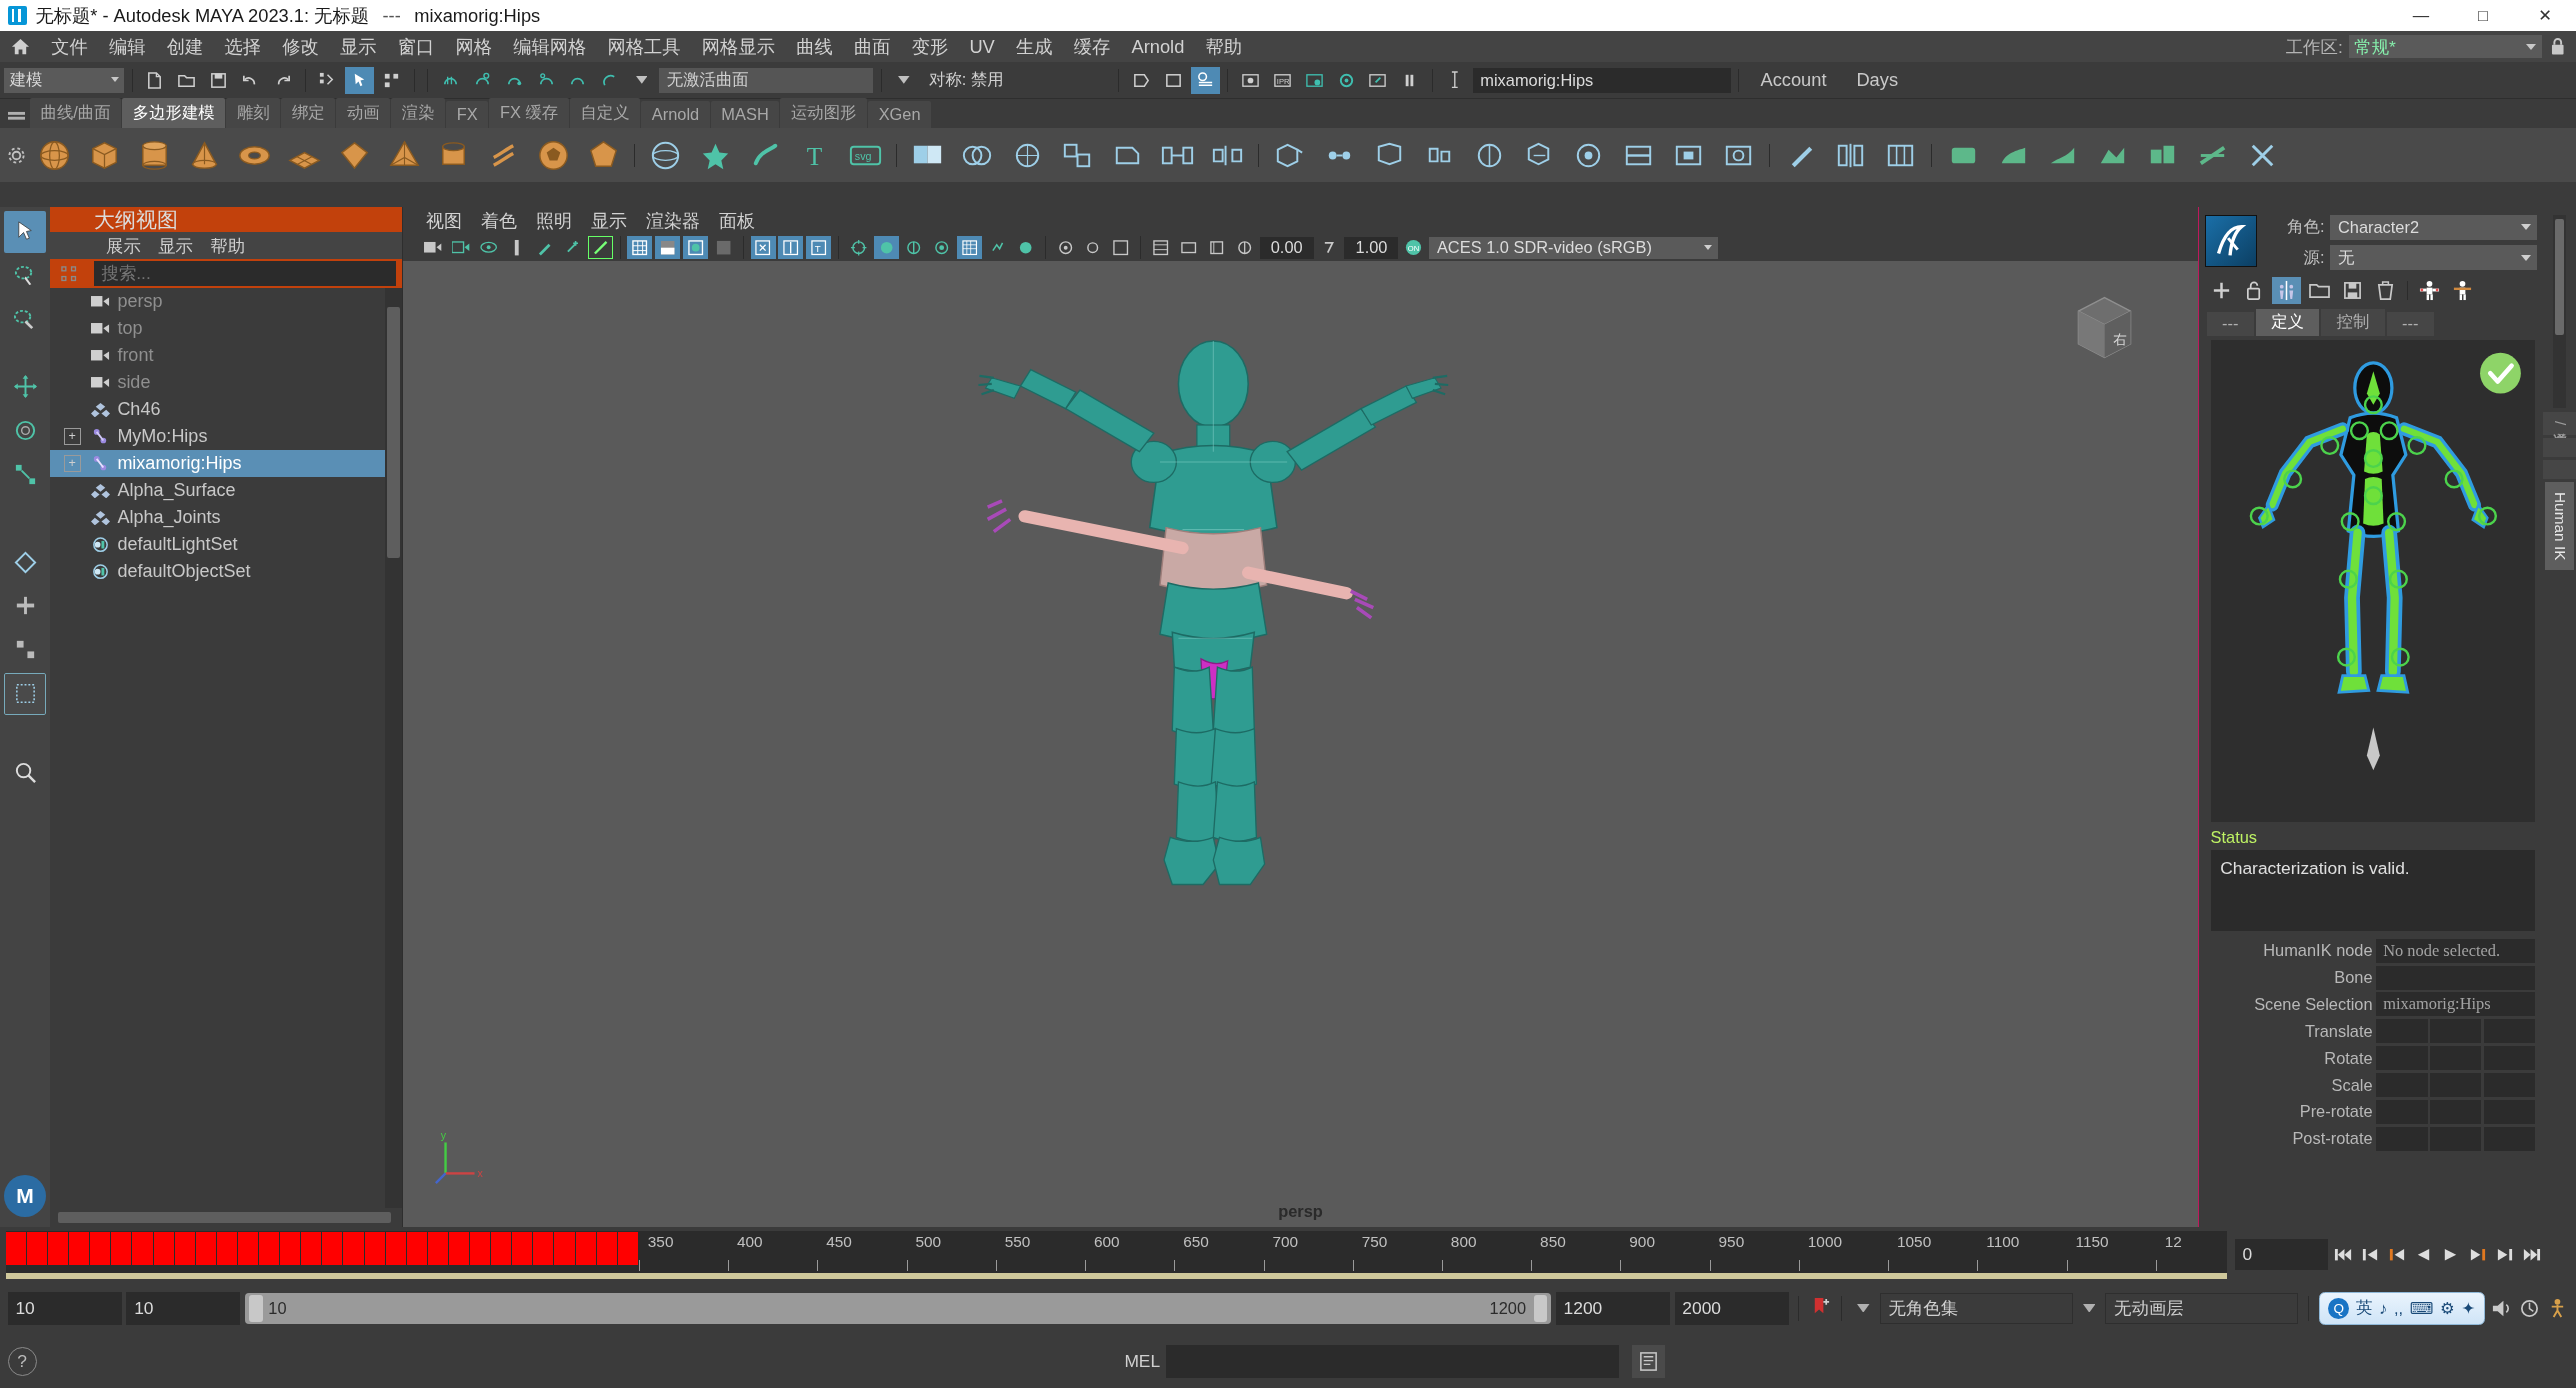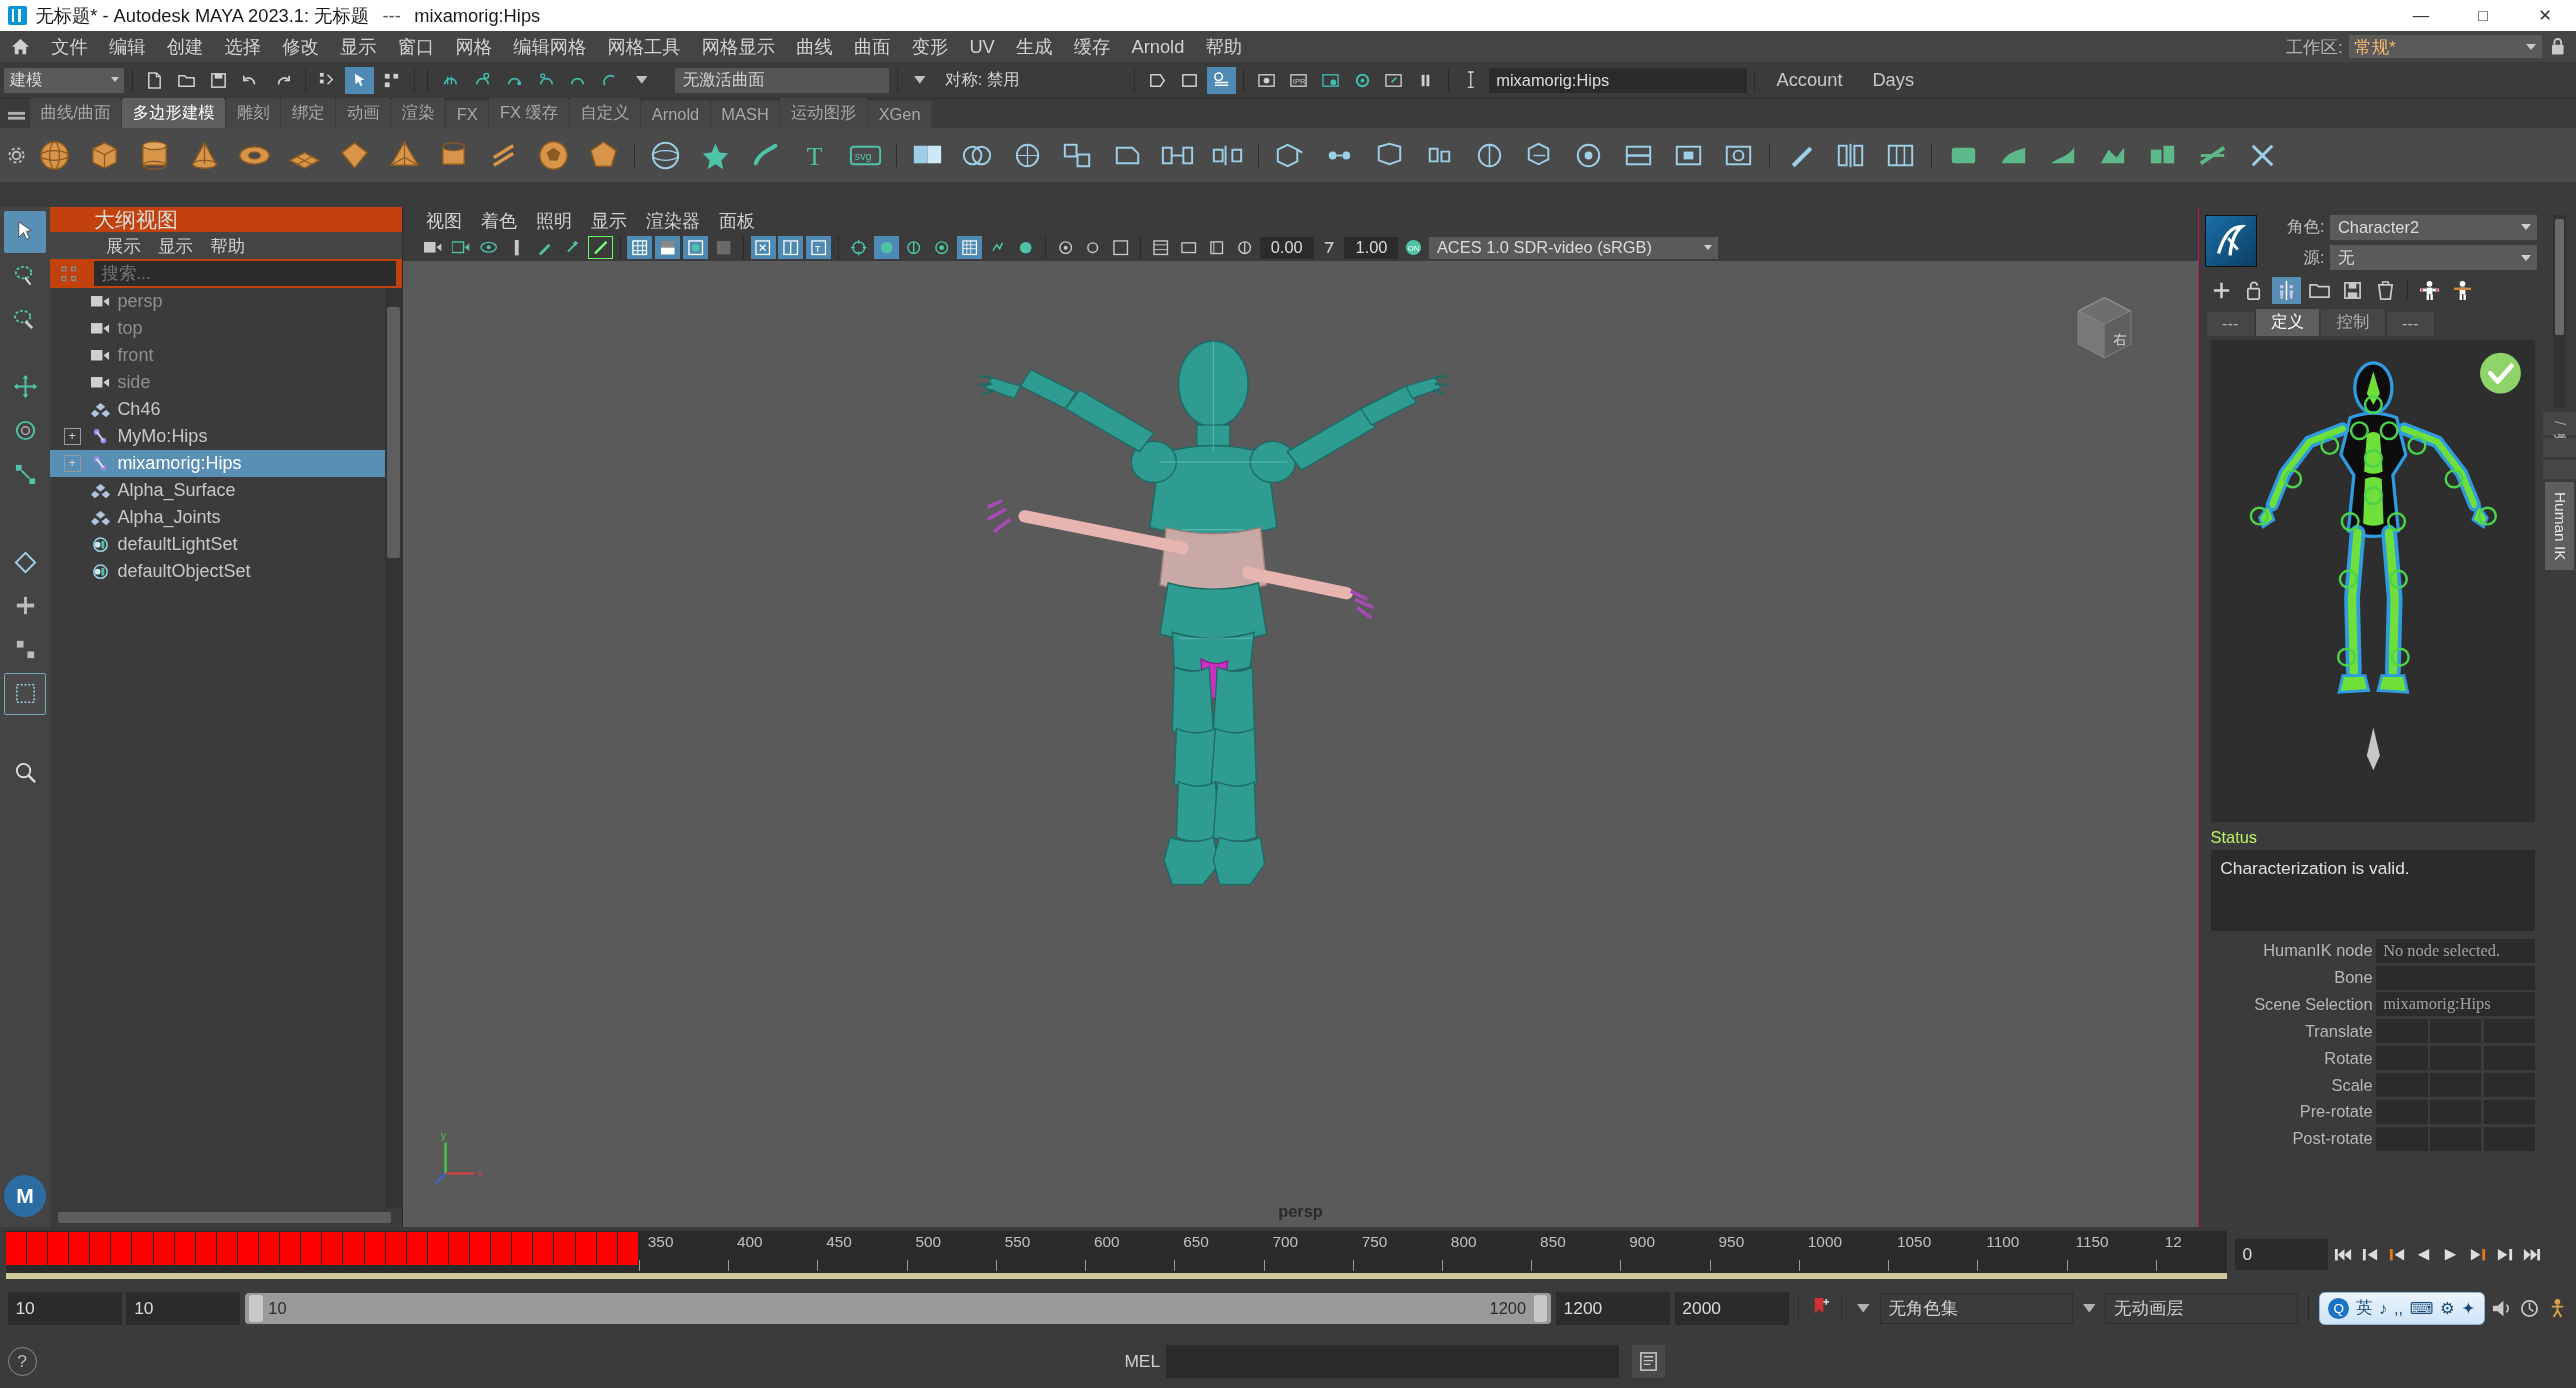--- a/index.html
+++ b/index.html
@@ -22,21 +22,21 @@
   #titlebar .logo:after{content:"";position:absolute;left:3.9px;top:2.9px;width:2.9px;height:13.5px;background:#fff;}
   #titlebar .logo:before{content:"";position:absolute;left:10.6px;top:2.9px;width:2.9px;height:13.5px;background:#fff;}
   .win-btns{position:absolute;right:0;top:0;height:31px;display:flex;}
   .win-btns div{width:62px;height:31px;display:flex;align-items:center;justify-content:center;color:#333;font-size:16.4px;}
   
   #menubar{height:31px;background:#444;display:flex;align-items:center;padding-left:5.8px;font-size:18.3px;color:#d2d2d2;position:relative;}
   #menubar .home{width:29px;height:25px;display:flex;align-items:center;justify-content:center;margin-right:5.8px;}
   #menubar .mi{padding:2.9px 10.6px;white-space:nowrap;cursor:default;}
   #ws{position:absolute;right:7.7px;top:0;height:31px;display:flex;align-items:center;gap:5.8px;}
   #ws .lbl{font-size:17.4px;color:#b4b4b4;}
-  #ws .sel{width:193px;height:23px;background:#5a5a5a;display:flex;align-items:center;padding:0 5.8px;font-size:17.4px;color:#fdba74;position:relative;}
+  #ws .sel{width:193px;height:23px;background:#5a5a5a;display:flex;align-items:center;padding:0 5.8px;font-size:17.4px;color:#86efac;position:relative;}
   #ws .sel .car{position:absolute;right:5.8px;top:8.7px;border-left:5.8px solid transparent;border-right:5.8px solid transparent;border-top:6.7px solid #c8c8c8;}
   #ws .lock{width:21px;height:23px;display:flex;align-items:center;justify-content:center;}
   
   #statusline{height:37px;background:#3b3b3b;display:flex;align-items:center;padding:0 3.9px;gap:2.9px;border-bottom:1px solid #2e2e2e;}
   .sl-combo{width:120px;height:25px;background:#5a5a5a;display:flex;align-items:center;padding:0 5.8px;font-size:16.4px;position:relative;color:#d8d8d8;}
   .sl-combo .car{position:absolute;right:4.8px;top:9.6px;border-left:4.8px solid transparent;border-right:4.8px solid transparent;border-top:5.8px solid #c8c8c8;}
   .tbtn{width:29px;height:27px;display:flex;align-items:center;justify-content:center;position:relative;}
   .tbtn.act{background:#4e8ab4;}
   .vsep{width:1px;height:23px;background:#2b2b2b;margin:0 4.8px;}
   .sl-field{height:25px;background:#555;display:flex;align-items:center;padding:0 7.7px;font-size:16.4px;color:#d0d0d0;}
@@ -295,21 +295,21 @@
   <div class="tbtn">
       <svg width="19" height="19" viewBox="0 0 20 20">
         <path d="M5 15a7 7 0 0 1 10-9" stroke="#3fbfb0" stroke-width="1.8" fill="none"></path>
       </svg>
     </div>
   <div class="tbtn">
       <svg width="11.6" height="7.7" viewBox="0 0 12 8">
         <path d="M0 0h12L6 8z" fill="#c0c0c0"></path>
       </svg>
     </div>
-  <div class="sl-field" style="width:214px;margin-left:16px;">无激活曲面</div>
+  <div class="sl-field" style="width:214px;">无激活曲面</div>
   <div class="vsep"></div>
   <div class="tbtn">
       <svg width="11.6" height="7.7" viewBox="0 0 12 8">
         <path d="M0 0h12L6 8z" fill="#c0c0c0"></path>
       </svg>
     </div>
   <div class="sl-field" style="width:189px;background:#3b3b3b;">对称: 禁用</div>
   <div class="vsep"></div>
   <div class="tbtn">
       <svg width="19" height="19" viewBox="0 0 20 20">

